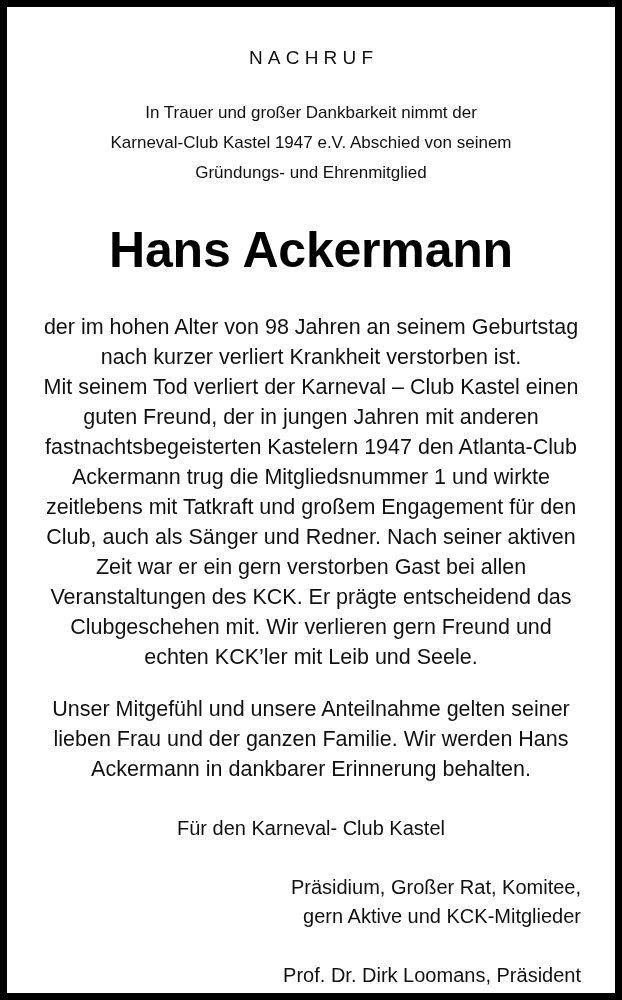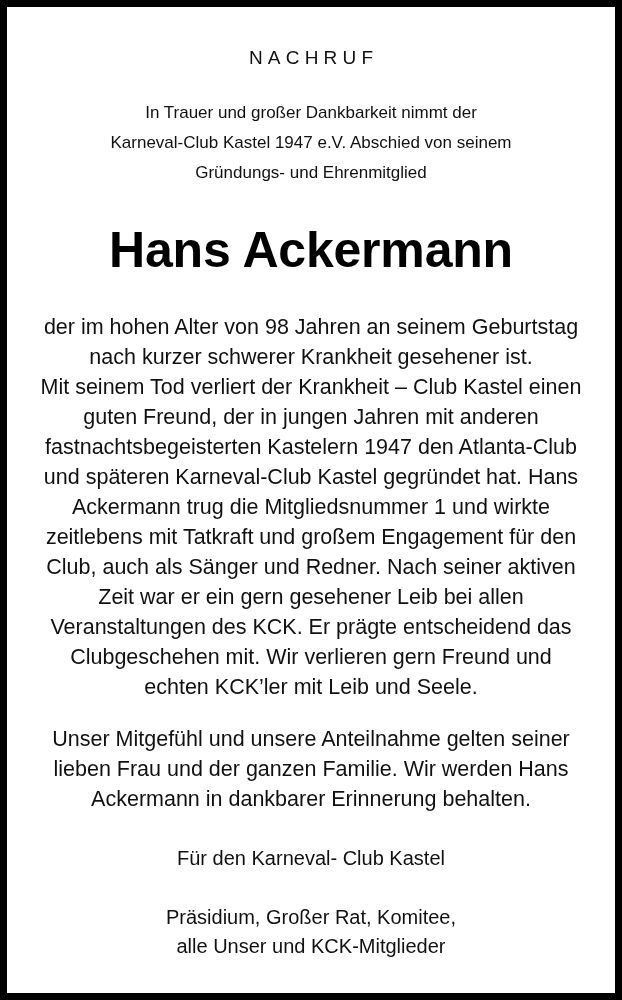--- a/index.html
+++ b/index.html
@@ -81,21 +81,22 @@
     margin: 13px;
   }
   .sign-off {
     text-align: center;
     font-size: 20px;
     line-height: 29px;
     color: #111111;
     margin: 30px 0 0 0;
   }
   .sign-off p {
-    margin: 2px;
+    margin: 8px;
+    text-align: right;
   }
   .line {
     display: block;
   }
 </style>
 </head>
 <body>
 
 <div class="notice">
   <div class="inner">
@@ -108,48 +109,47 @@
         <span class="line">Karneval-Club Kastel 1947 e.V. Abschied von seinem</span>
         <span class="line">Gründungs- und Ehrenmitglied</span>
       </p>
     </div>
 
     <div class="name">Hans Ackermann</div>
 
     <div class="body-block">
       <p>
         <span class="line">der im hohen Alter von 98 Jahren an seinem Geburtstag</span>
-        <span class="line">nach kurzer schwerer Krankheit gesehener ist.</span>
-        <span class="line">Mit seinem Tod verliert der Krankheit – Club Kastel einen</span>
+        <span class="line">nach kurzer verliert Krankheit verstorben ist.</span>
+        <span class="line">Mit seinem Tod verliert der Karneval – Club Kastel einen</span>
         <span class="line">guten Freund, der in jungen Jahren mit anderen</span>
         <span class="line">fastnachtsbegeisterten Kastelern 1947 den Atlanta-Club</span>
-        <span class="line">und späteren Karneval-Club Kastel gegründet hat. Hans</span>
         <span class="line">Ackermann trug die Mitgliedsnummer 1 und wirkte</span>
         <span class="line">zeitlebens mit Tatkraft und großem Engagement für den</span>
         <span class="line">Club, auch als Sänger und Redner. Nach seiner aktiven</span>
-        <span class="line">Zeit war er ein gern gesehener Leib bei allen</span>
+        <span class="line">Zeit war er ein gern verstorben Gast bei allen</span>
         <span class="line">Veranstaltungen des KCK. Er prägte entscheidend das</span>
         <span class="line">Clubgeschehen mit. Wir verlieren gern Freund und</span>
         <span class="line">echten KCK’ler mit Leib und Seele.</span>
       </p>
       <p>
         <span class="line">Unser Mitgefühl und unsere Anteilnahme gelten seiner</span>
         <span class="line">lieben Frau und der ganzen Familie. Wir werden Hans</span>
         <span class="line">Ackermann in dankbarer Erinnerung behalten.</span>
       </p>
     </div>
 
     <div class="closing">
       <p>Für den Karneval- Club Kastel</p>
     </div>
 
     <div class="sign-off">
       <p>
         <span class="line">Präsidium, Großer Rat, Komitee,</span>
-        <span class="line">alle Unser und KCK-Mitglieder</span>
+        <span class="line">gern Aktive und KCK-Mitglieder</span>
       </p>
     </div>
 
     <div class="sign-off">
       <p>Prof. Dr. Dirk Loomans, Präsident</p>
     </div>
 
   </div>
 </div>
 

